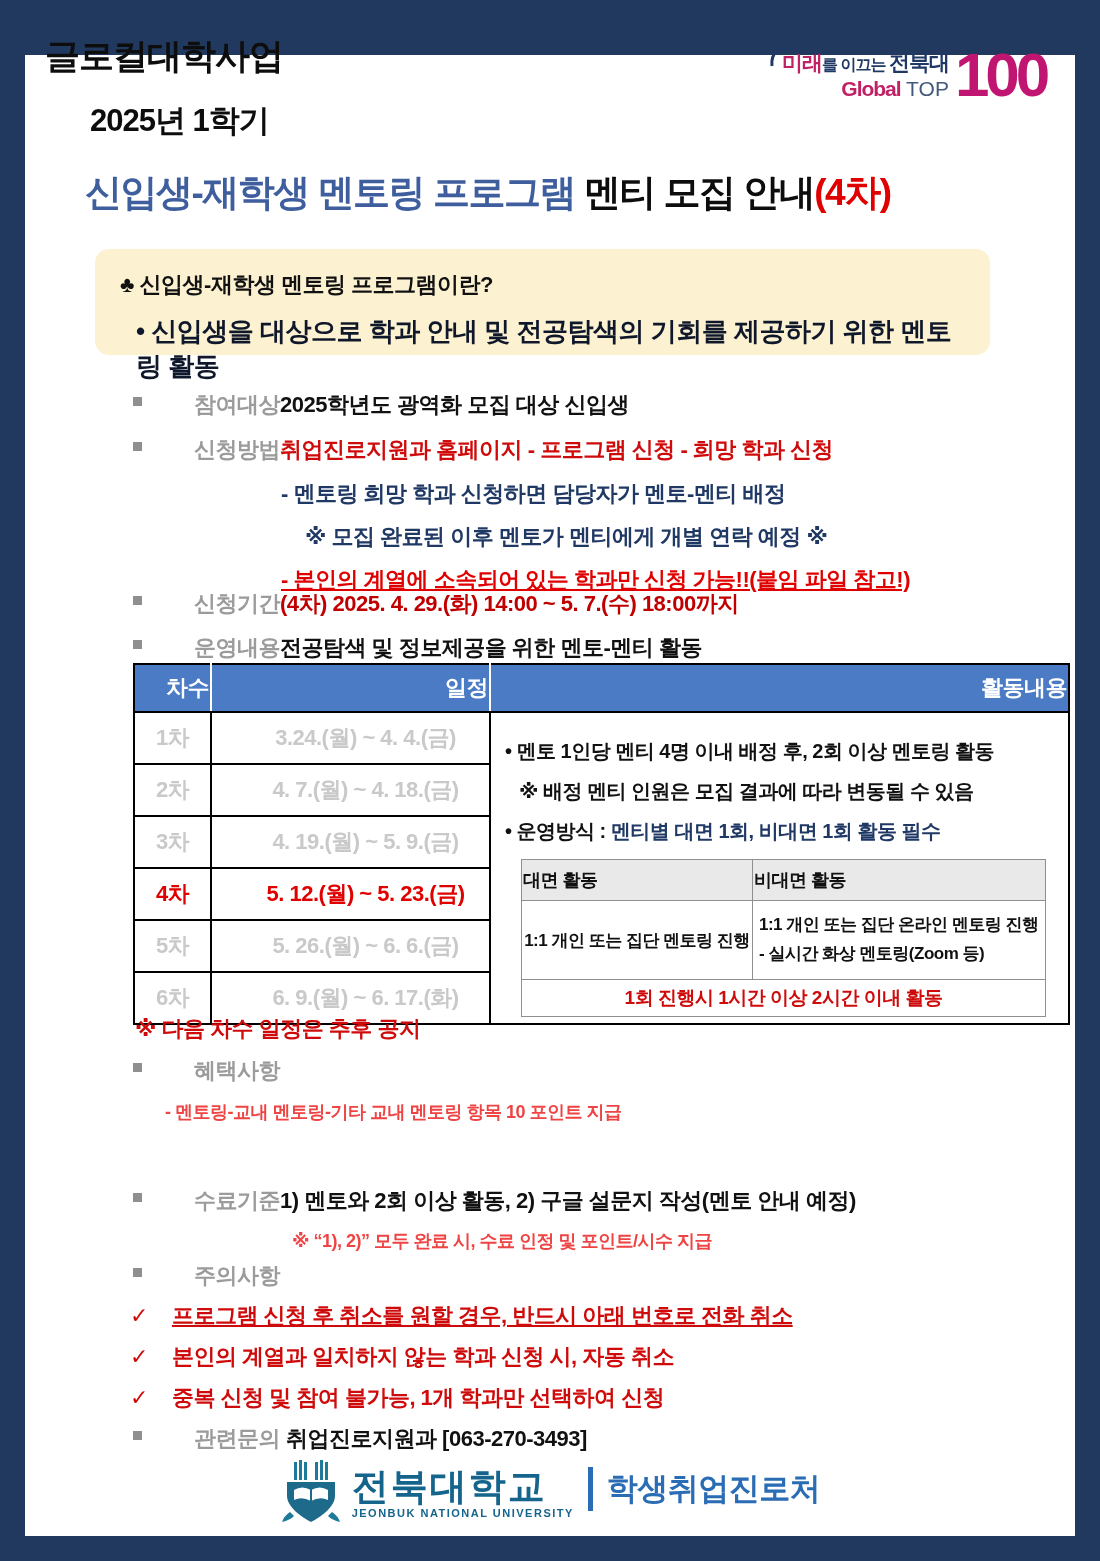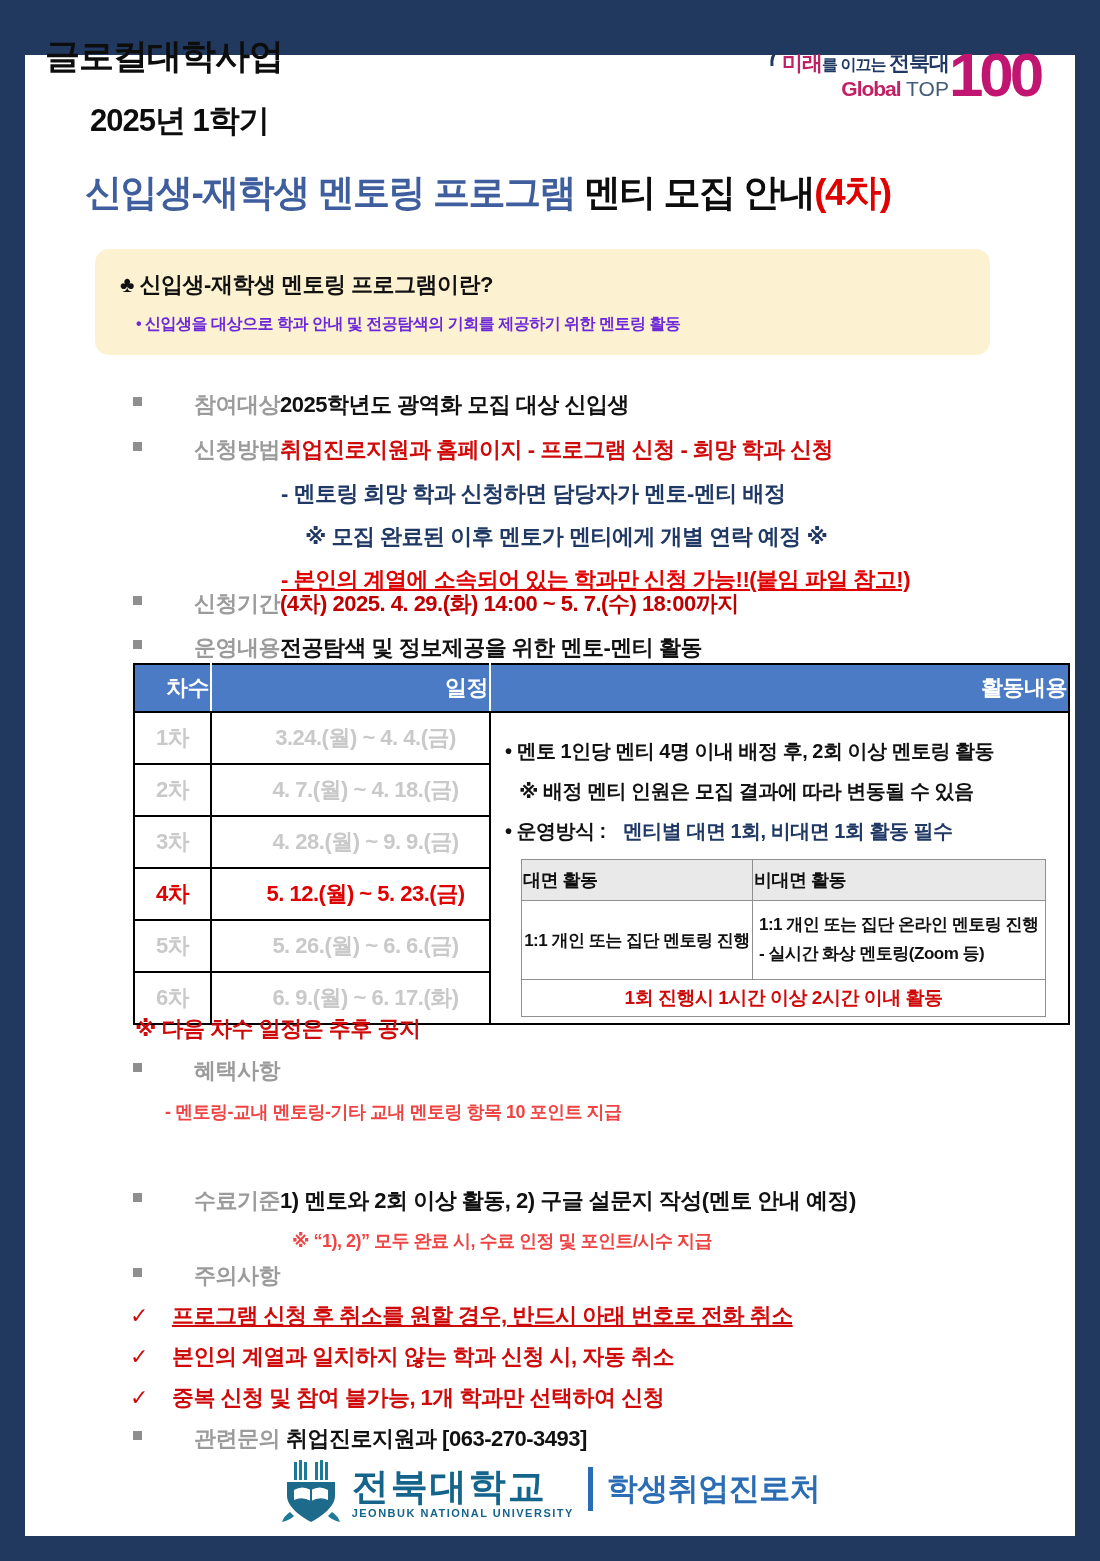--- a/index.html
+++ b/index.html
@@ -14,31 +14,31 @@
 
   .program-title{left:45px;top:33px;font-size:35px;font-weight:800;color:#0d0d0d;letter-spacing:-1px;}
   .semester{left:90px;top:100px;font-size:31px;font-weight:800;color:#0d0d0d;letter-spacing:-1px;}
 
   .top-logo{left:782px;top:46px;display:flex;align-items:flex-start;}
   .logo-text{text-align:right;line-height:1.25;margin-top:4px;}
   .lg-accent{color:#c02064;font-weight:800;font-size:21px;letter-spacing:-1px;}
   .lg-mid{color:#1f3864;font-size:16px;font-weight:600;letter-spacing:-1px;}
   .lg-bold{color:#1f3864;font-weight:800;font-size:21px;letter-spacing:-1px;}
   .lg-top{color:#445a7a;font-size:21px;font-weight:400;letter-spacing:0px;}
-  .logo-number{color:#c01570;font-weight:800;font-size:62px;line-height:58px;letter-spacing:-4px;}
+  .logo-number{color:#c01570;font-weight:800;font-size:62px;line-height:58px;letter-spacing:-4px;margin-left:6px;}
   .logo-swoosh{position:absolute;left:-14px;top:-8px;}
 
   .main-title{left:85px;top:168px;font-size:37px;font-weight:800;letter-spacing:-1.5px;white-space:nowrap;}
   .t-blue{color:#3e5e9e;}
   .t-black{color:#0d0d0d;}
   .t-red{color:#e00000;}
 
   .intro-box{left:95px;top:249px;width:845px;height:64px;background:#fcf2d2;border-radius:14px;padding:21px 25px;}
   .intro-heading{font-size:22px;font-weight:800;color:#111;letter-spacing:-0.5px;}
-  .intro-body{font-size:16px;font-weight:700;color:#6d28d9;margin-top:14px;margin-left:16px;letter-spacing:-0.5px;}
+  .intro-body{font-size:26px;font-weight:700;color:#0f172a;margin-top:14px;margin-left:16px;letter-spacing:-0.5px;}
 
   .info-row{position:absolute;left:133px;white-space:nowrap;font-size:22px;letter-spacing:-0.5px;}
   .sq{display:inline-block;width:9px;height:9px;background:#8f8f8f;margin-right:22px;vertical-align:6px;}
   .label{display:inline-block;width:116px;color:#9b9b9b;font-weight:600;text-align:right;}
   .val{font-weight:700;color:#111;}
   .val.red{color:#cf0a0a;}
   .val.darkred{color:#c00000;}
   .subline{position:absolute;white-space:nowrap;font-size:22px;font-weight:700;letter-spacing:-0.5px;}
   .subline.navy{color:#1f3864;}
   .subline.redu{color:#e00000;text-decoration:underline;}
@@ -47,21 +47,21 @@
   table.sched th,table.sched td{border:2px solid #000;}
   table.sched tr.head th{background:#4a7bc4;color:#fff;font-size:22px;font-weight:800;height:44px;border:2px solid #000;border-left:2px solid #fff;border-right:2px solid #fff;letter-spacing:-0.5px;text-align:right;}
   table.sched tr.head th:first-child{border-left:2px solid #000;}
   table.sched tr.head th:last-child{border-right:2px solid #000;}
   table.sched td{text-align:center;font-size:22px;font-weight:600;color:#c9c9c9;height:48px;letter-spacing:-0.5px;}
   table.sched td.round{width:73px;}
   table.sched td.period{width:245px;padding-left:31px;}
   table.sched tr.current td{color:#e00000;font-weight:800;}
   td.activity{width:553px;background:#fff;text-align:left !important;vertical-align:top;padding:18px 10px 0 14px;}
   .act-line{font-size:20px;font-weight:700;color:#111;line-height:40px;white-space:nowrap;letter-spacing:-0.5px;}
-  .act-line .navy{color:#1f3864;margin-left:12px;}
+  .act-line .navy{color:#1f3864;}
   .act-sub{margin-left:14px;}
 
   table.inner{border-collapse:collapse;table-layout:fixed;margin:8px 0 0 16px;}
   table.inner th,table.inner td{border:1px solid #8f8f8f;letter-spacing:-0.5px;}
   table.inner th{background:#e9e9e9;font-size:18px;font-weight:700;color:#111;height:38px;}
   table.inner th.c1,table.inner td.c1{width:228px;}
   table.inner th.c2,table.inner td.c2{width:280px;}
   table.inner td{font-size:17px;font-weight:600;color:#111;text-align:center;height:70px;}
   table.inner td.c2{text-align:left;padding:4px 6px;line-height:1.7;}
   table.inner td.foot{height:34px;font-size:19px;font-weight:800;color:#cf0a0a;}
@@ -161,21 +161,21 @@
         </tbody>
             </table>
       </td>
     </tr>
     <tr>
           <td class="round">2차</td>
           <td class="period">4. 7.(월) ~ 4. 18.(금)</td>
         </tr>
     <tr>
           <td class="round">3차</td>
-          <td class="period">4. 28.(월) ~ 9. 9.(금)</td>
+          <td class="period">4. 19.(월) ~ 5. 9.(금)</td>
         </tr>
     <tr class="current">
           <td class="round">4차</td>
           <td class="period">5. 12.(월) ~ 5. 23.(금)</td>
         </tr>
     <tr>
           <td class="round">5차</td>
           <td class="period">5. 26.(월) ~ 6. 6.(금)</td>
         </tr>
     <tr>

